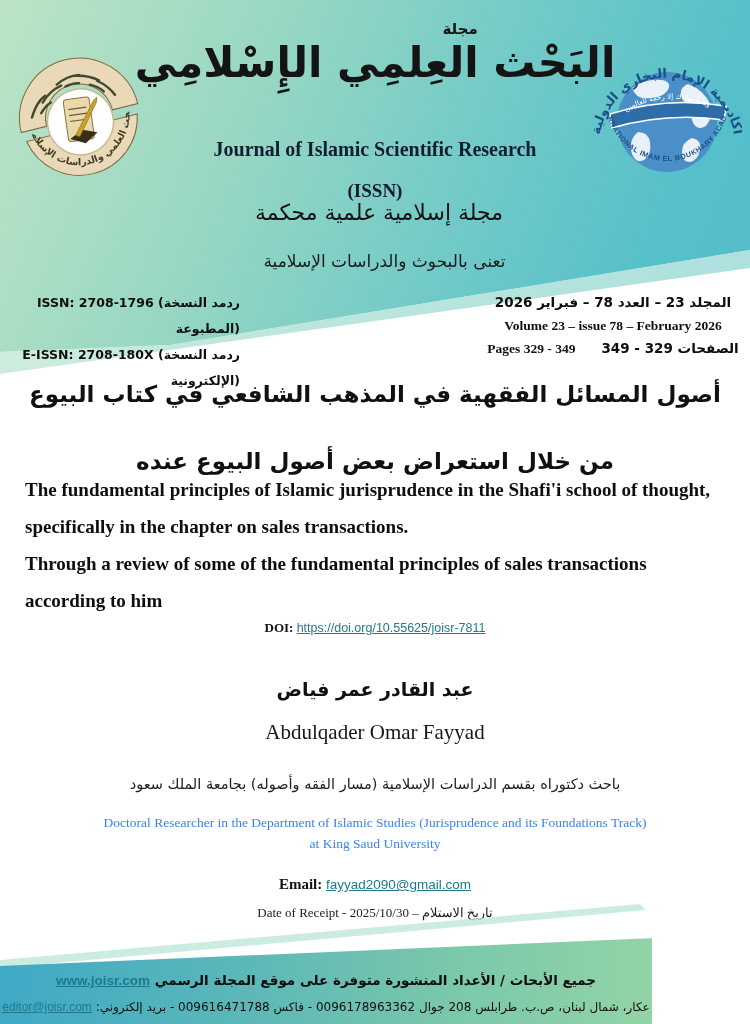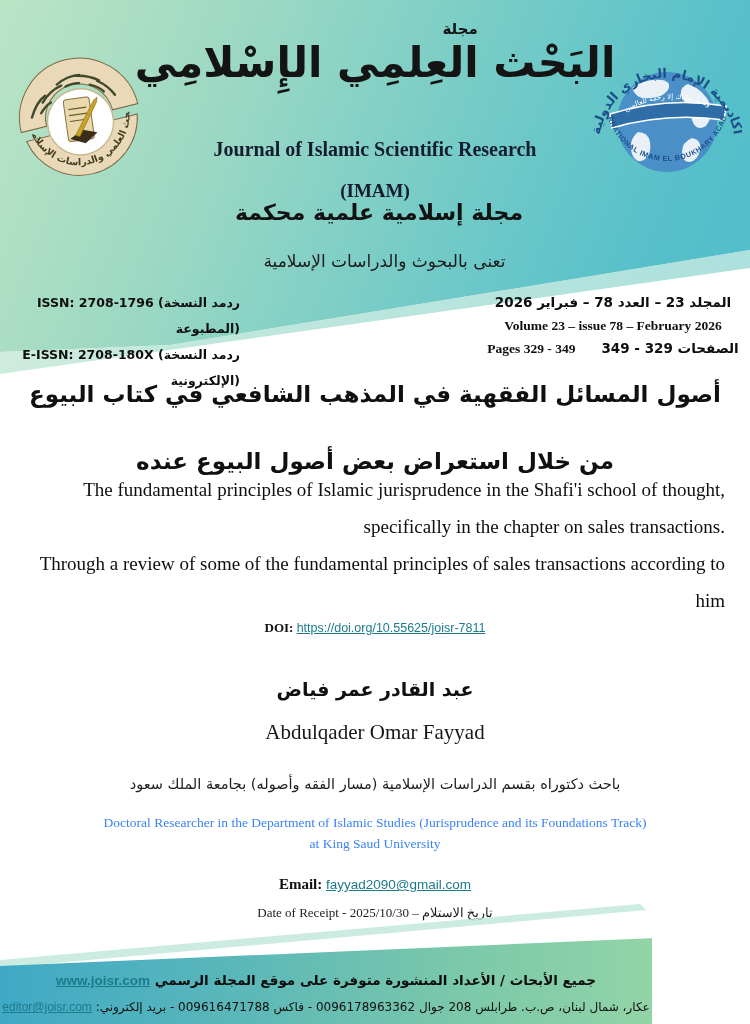--- a/index.html
+++ b/index.html
@@ -52,34 +52,34 @@
     position:absolute;top:6px;left:59%;
     font-family:"DejaVu Sans",sans-serif;font-size:15px;font-weight:bold;color:#151515;
   }
   .masthead-main{
     position:absolute;top:24px;left:0;right:0;text-align:center;
     font-family:"DejaVu Sans",sans-serif;font-size:42px;font-weight:bold;color:#141414;
     letter-spacing:-1px;
   }
   .journal-en{top:138px;font-size:20px;font-weight:bold;color:#131c30;}
   .journal-abbr{top:180px;font-size:19px;font-weight:bold;color:#131c30;}
-  .tagline-bold{top:200px;font-size:22px;font-weight:bold;color:#121212;padding-left:8px;}
+  .tagline-bold{top:200px;font-size:22px;font-weight:normal;color:#121212;padding-left:8px;}
   .tagline{top:251px;font-size:17px;color:#1b1b1b;margin-left:19px;}
   
   .issn-block{left:-6px;top:290px;width:246px;text-align:right;
     font-family:"DejaVu Sans",sans-serif;font-weight:bold;font-size:12.5px;color:#0e0e0e;line-height:26px;}
   .vol-block{right:-4px;top:291px;width:282px;text-align:center;
     font-weight:bold;font-size:13.5px;color:#0e0e0e;line-height:23px;}
   .vol-block .ar{display:block;}
   .pages-row{display:flex;justify-content:center;gap:26px;}
   
   .title-ar1{top:381px;font-size:23px;font-weight:bold;color:#101010;}
   .title-ar2{top:448px;font-size:23px;font-weight:bold;color:#101010;}
-  .title-en{top:471px;left:25px;width:700px;text-align:right;
-    font-size:19px;font-weight:normal;color:#0e0e0e;line-height:37px;}
+  .title-en{top:471px;left:25px;width:700px;text-align:left;
+    font-size:19px;font-weight:bold;color:#0e0e0e;line-height:37px;}
   .doi-line{top:620px;font-size:13px;font-weight:bold;text-align:center;}
   .doi-line a{font-family:"Liberation Sans",sans-serif;font-weight:normal;font-size:12.5px;}
   .author-ar{top:678px;font-size:19px;font-weight:bold;color:#101010;}
   .author-en{top:720px;font-size:21px;color:#161616;}
   .affil-ar{top:776px;font-size:14.5px;color:#202020;}
   .affil-en{top:812px;font-size:13.5px;color:#3b82f6;line-height:21px;}
   .email-line{top:876px;font-size:15px;}
   .email-line .lbl{font-weight:bold;}
   .date-line1{top:905px;font-size:13px;color:#1c1c1c;}
   .date-line2{top:925px;font-size:13px;color:#1c1c1c;}
@@ -163,21 +163,21 @@
       <textPath href="#acad-bottom-arc" startOffset="50%" text-anchor="middle">INTERNATIONAL IMAM EL BOUKHARY ACADEMY</textPath>
     </text>
   </svg>
 
   <div class="abs ctr masthead" style="top:14px;height:110px;left:0;right:0;">
     <span class="masthead-small ar">مجلة</span>
     <div class="masthead-main ar">البَحْث العِلمِي الإِسْلامِي</div>
   </div>
 
   <div class="abs ctr journal-en">Journal of Islamic Scientific Research</div>
-  <div class="abs ctr journal-abbr">(IMAM)</div>
+  <div class="abs ctr journal-abbr">(ISSN)</div>
   <div class="abs ctr tagline-bold ar">مجلة إسلامية علمية محكمة</div>
   <div class="abs ctr tagline ar">تعنى بالبحوث والدراسات الإسلامية</div>
 
   <div class="abs issn-block">
     <div dir="ltr">ISSN: 2708-1796 (ردمد النسخة المطبوعة)</div>
     <div dir="ltr">E-ISSN: 2708-180X (ردمد النسخة الإلكترونية)</div>
   </div>
 
   <div class="abs vol-block">
     <span class="ar">المجلد 23 – العدد 78 – فبراير 2026</span>

